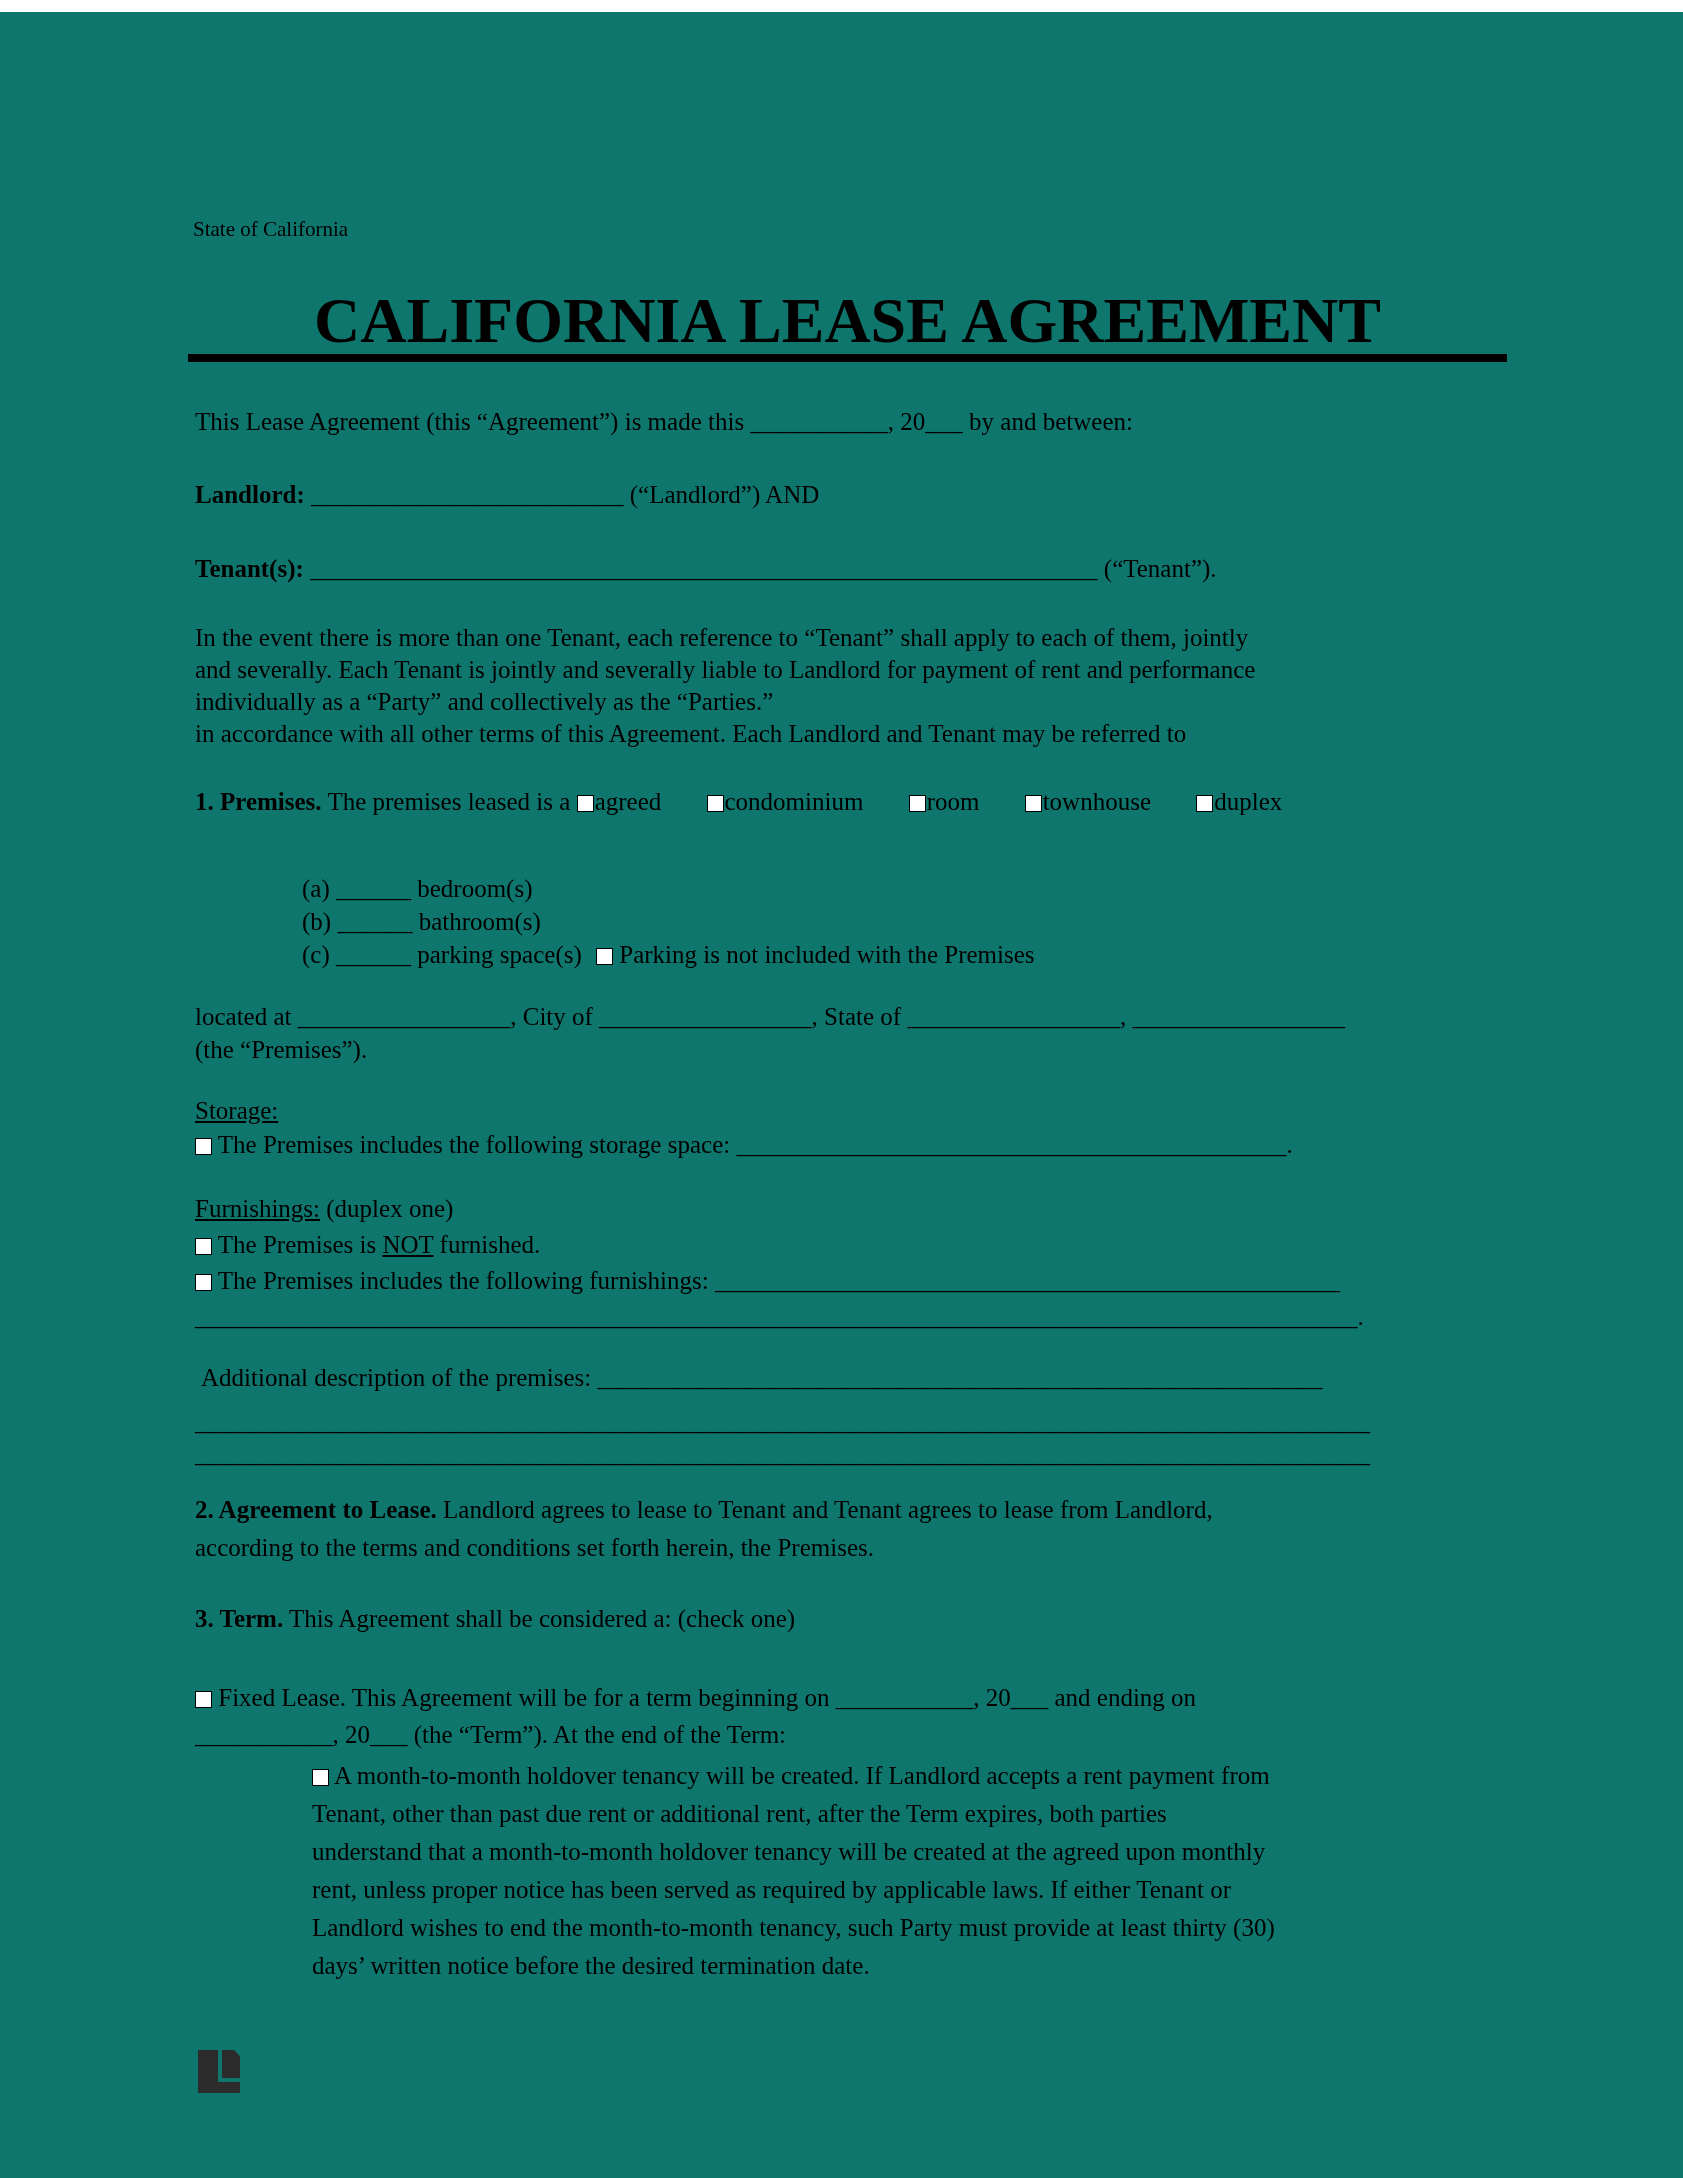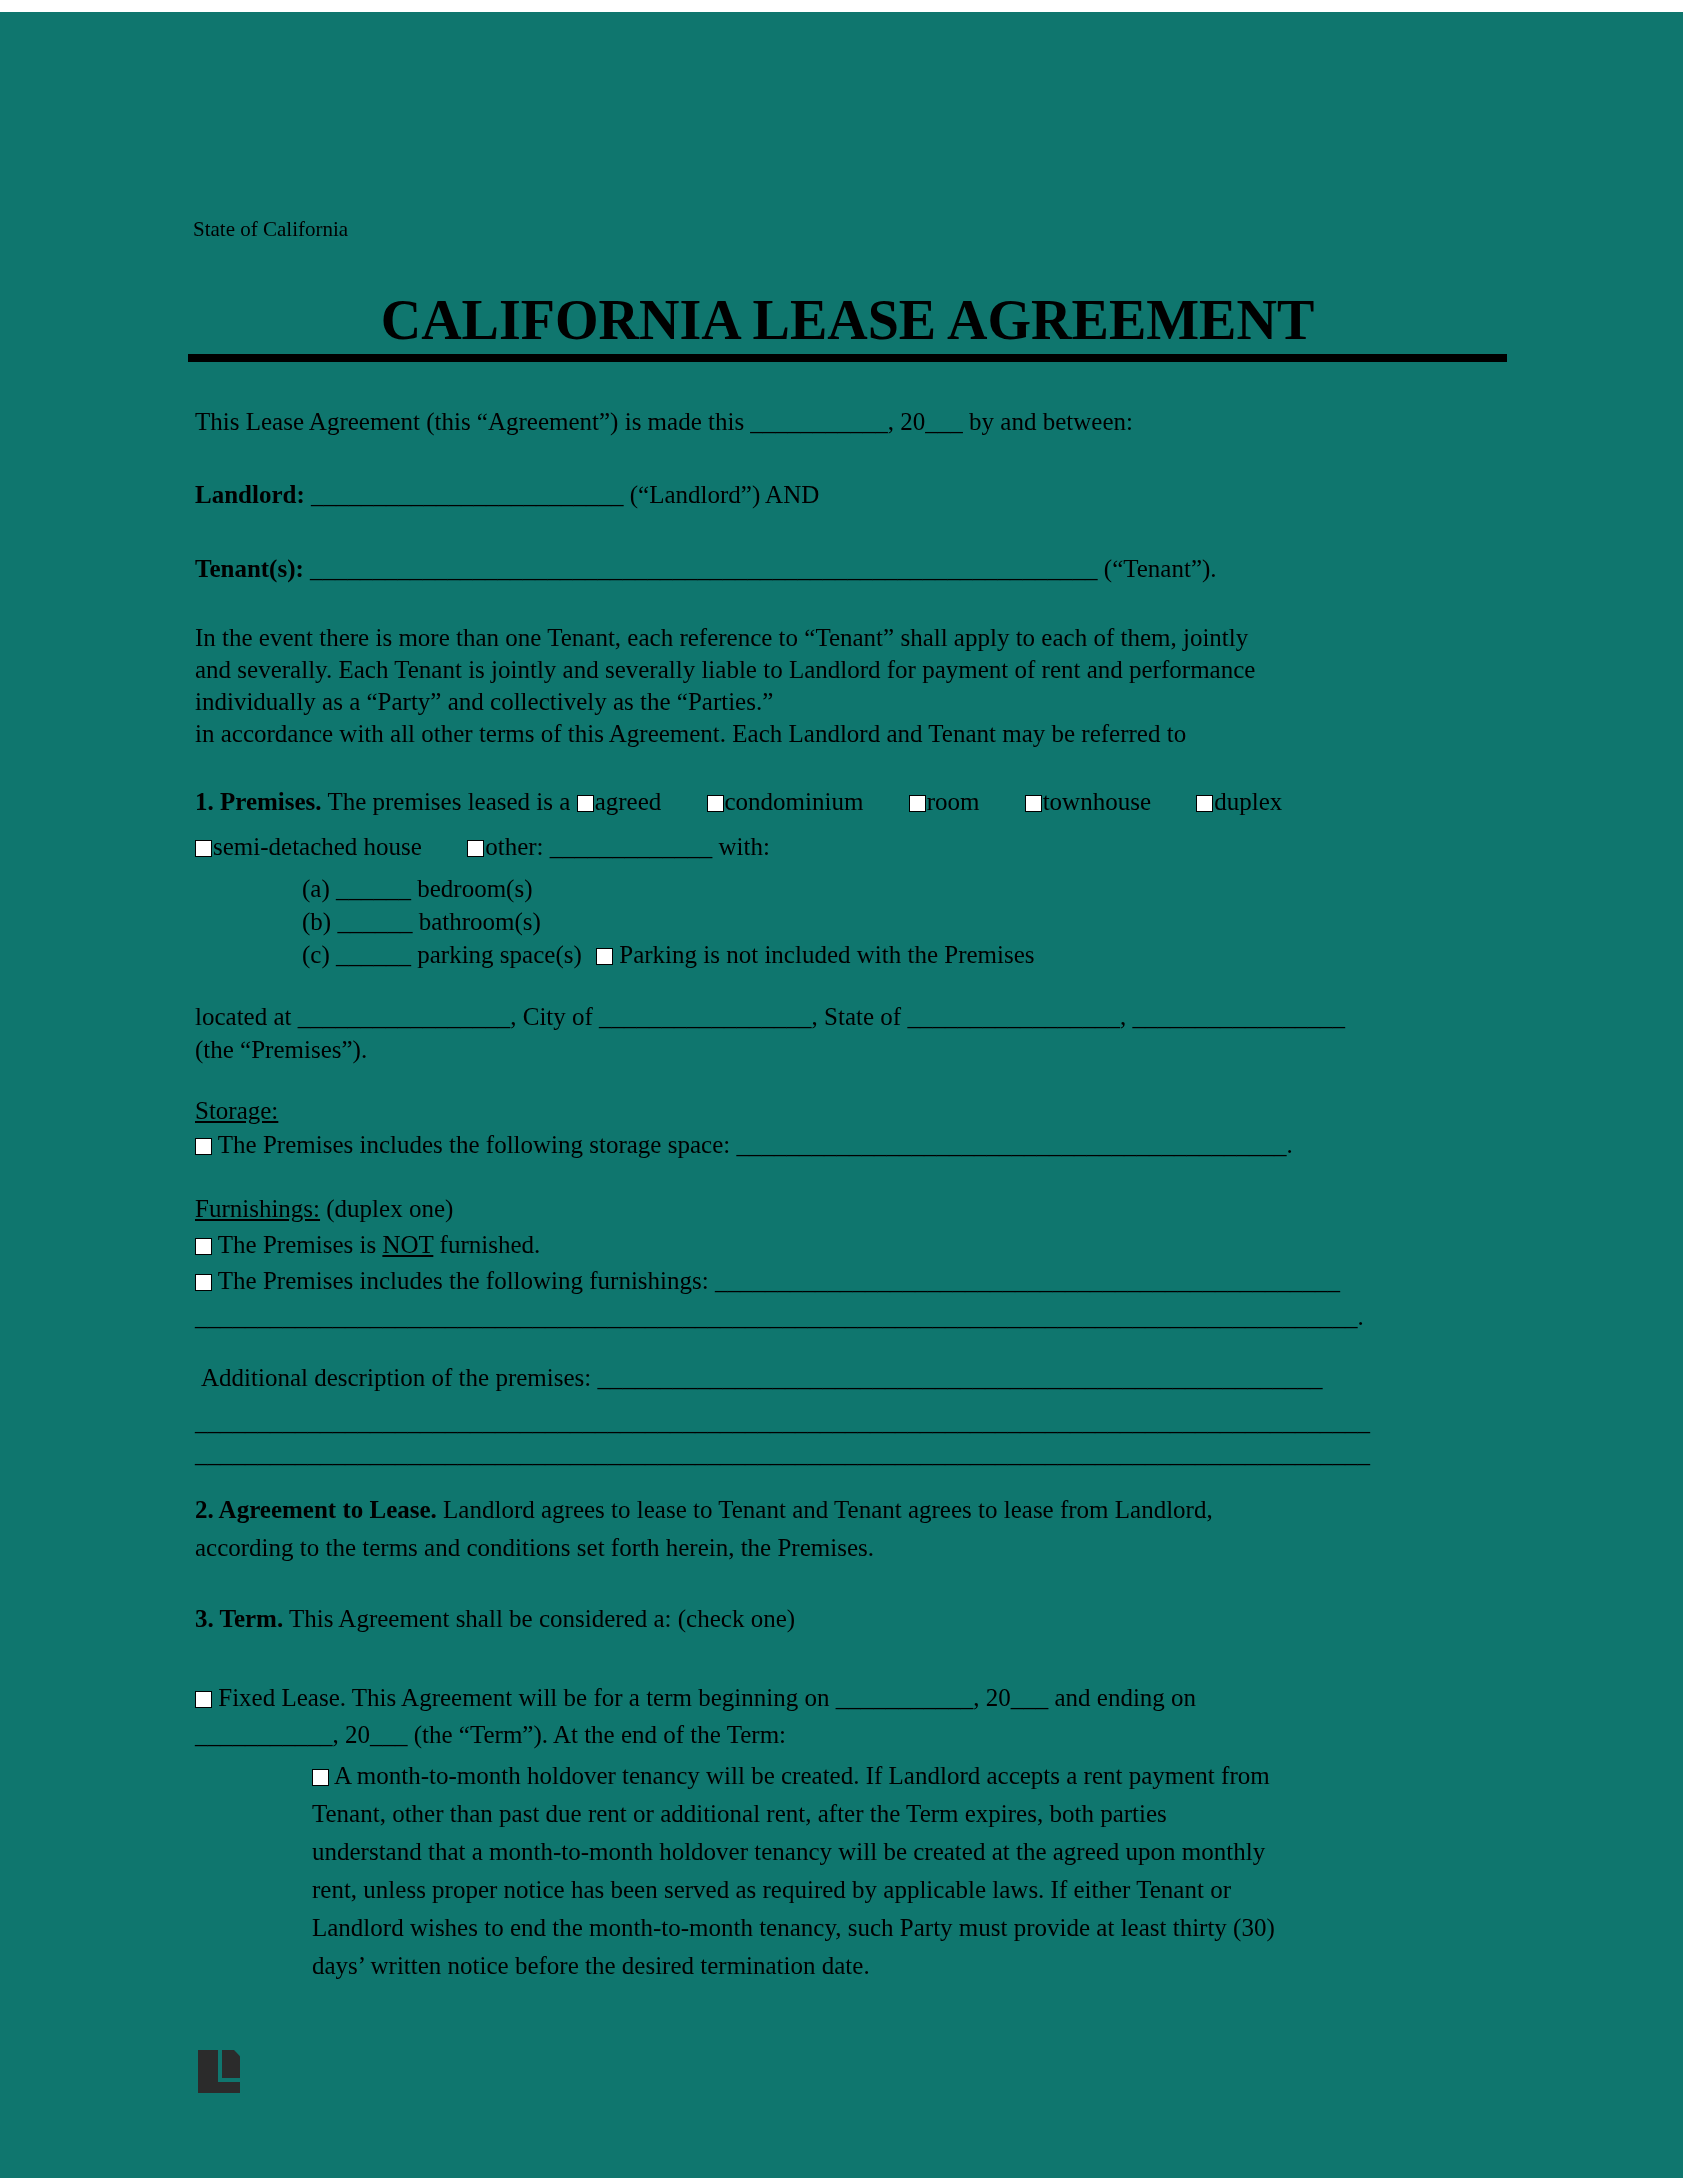--- a/index.html
+++ b/index.html
@@ -13,21 +13,21 @@
     font-size:25px;
     line-height:32px;
     margin-top:12px;
   }
   .abs{position:absolute;left:195px;white-space:nowrap;}
   .b{font-weight:bold;}
   .u{text-decoration:underline;}
   .state{top:204px;left:193px;font-size:21px;line-height:26px;}
   .title{
     top:274px;left:188px;width:1319px;
-    text-align:center;font-weight:bold;font-size:56px;line-height:69px;
+    text-align:center;font-weight:bold;font-size:64px;line-height:69px;
     white-space:nowrap;
   }
   .rule{top:342px;left:188px;width:1319px;height:8px;background:#000;}
   .cb{
     display:inline-block;width:17px;height:17px;
     border:1.5px solid #000;background:#fff;
     vertical-align:-2px;box-sizing:border-box;
   }
   .cb.tight{margin-right:1px;}
   .opt{margin-left:14px;padding-left:25px;}
@@ -76,26 +76,20 @@
   <div class="abs" style="top:774px;">
     <span class="b">1. Premises.</span>
     <span>The premises leased is a</span>
     <span><span class="cb tight"></span><span>agreed</span></span>
     <span class="opt"><span class="cb tight"></span><span>condominium</span></span>
     <span class="opt"><span class="cb tight"></span><span>room</span></span>
     <span class="opt"><span class="cb tight"></span><span>townhouse</span></span>
     <span class="opt"><span class="cb tight"></span><span>duplex</span></span>
   </div>
 
-  <div class="abs" style="top:819px;">
-    <span><span class="cb tight"></span><span>semi-detached house</span></span>
-    <span class="opt"><span class="cb tight"></span><span>other:</span></span>
-    <span class="blank">_____________</span>
-    <span>with:</span>
-  </div>
 
   <div class="abs" style="top:860px;left:302px;line-height:33px;">
     <div>
       <span>(a)</span>
       <span class="blank">______</span>
       <span>bedroom(s)</span>
     </div>
     <div>
       <span>(b)</span>
       <span class="blank">______</span>

